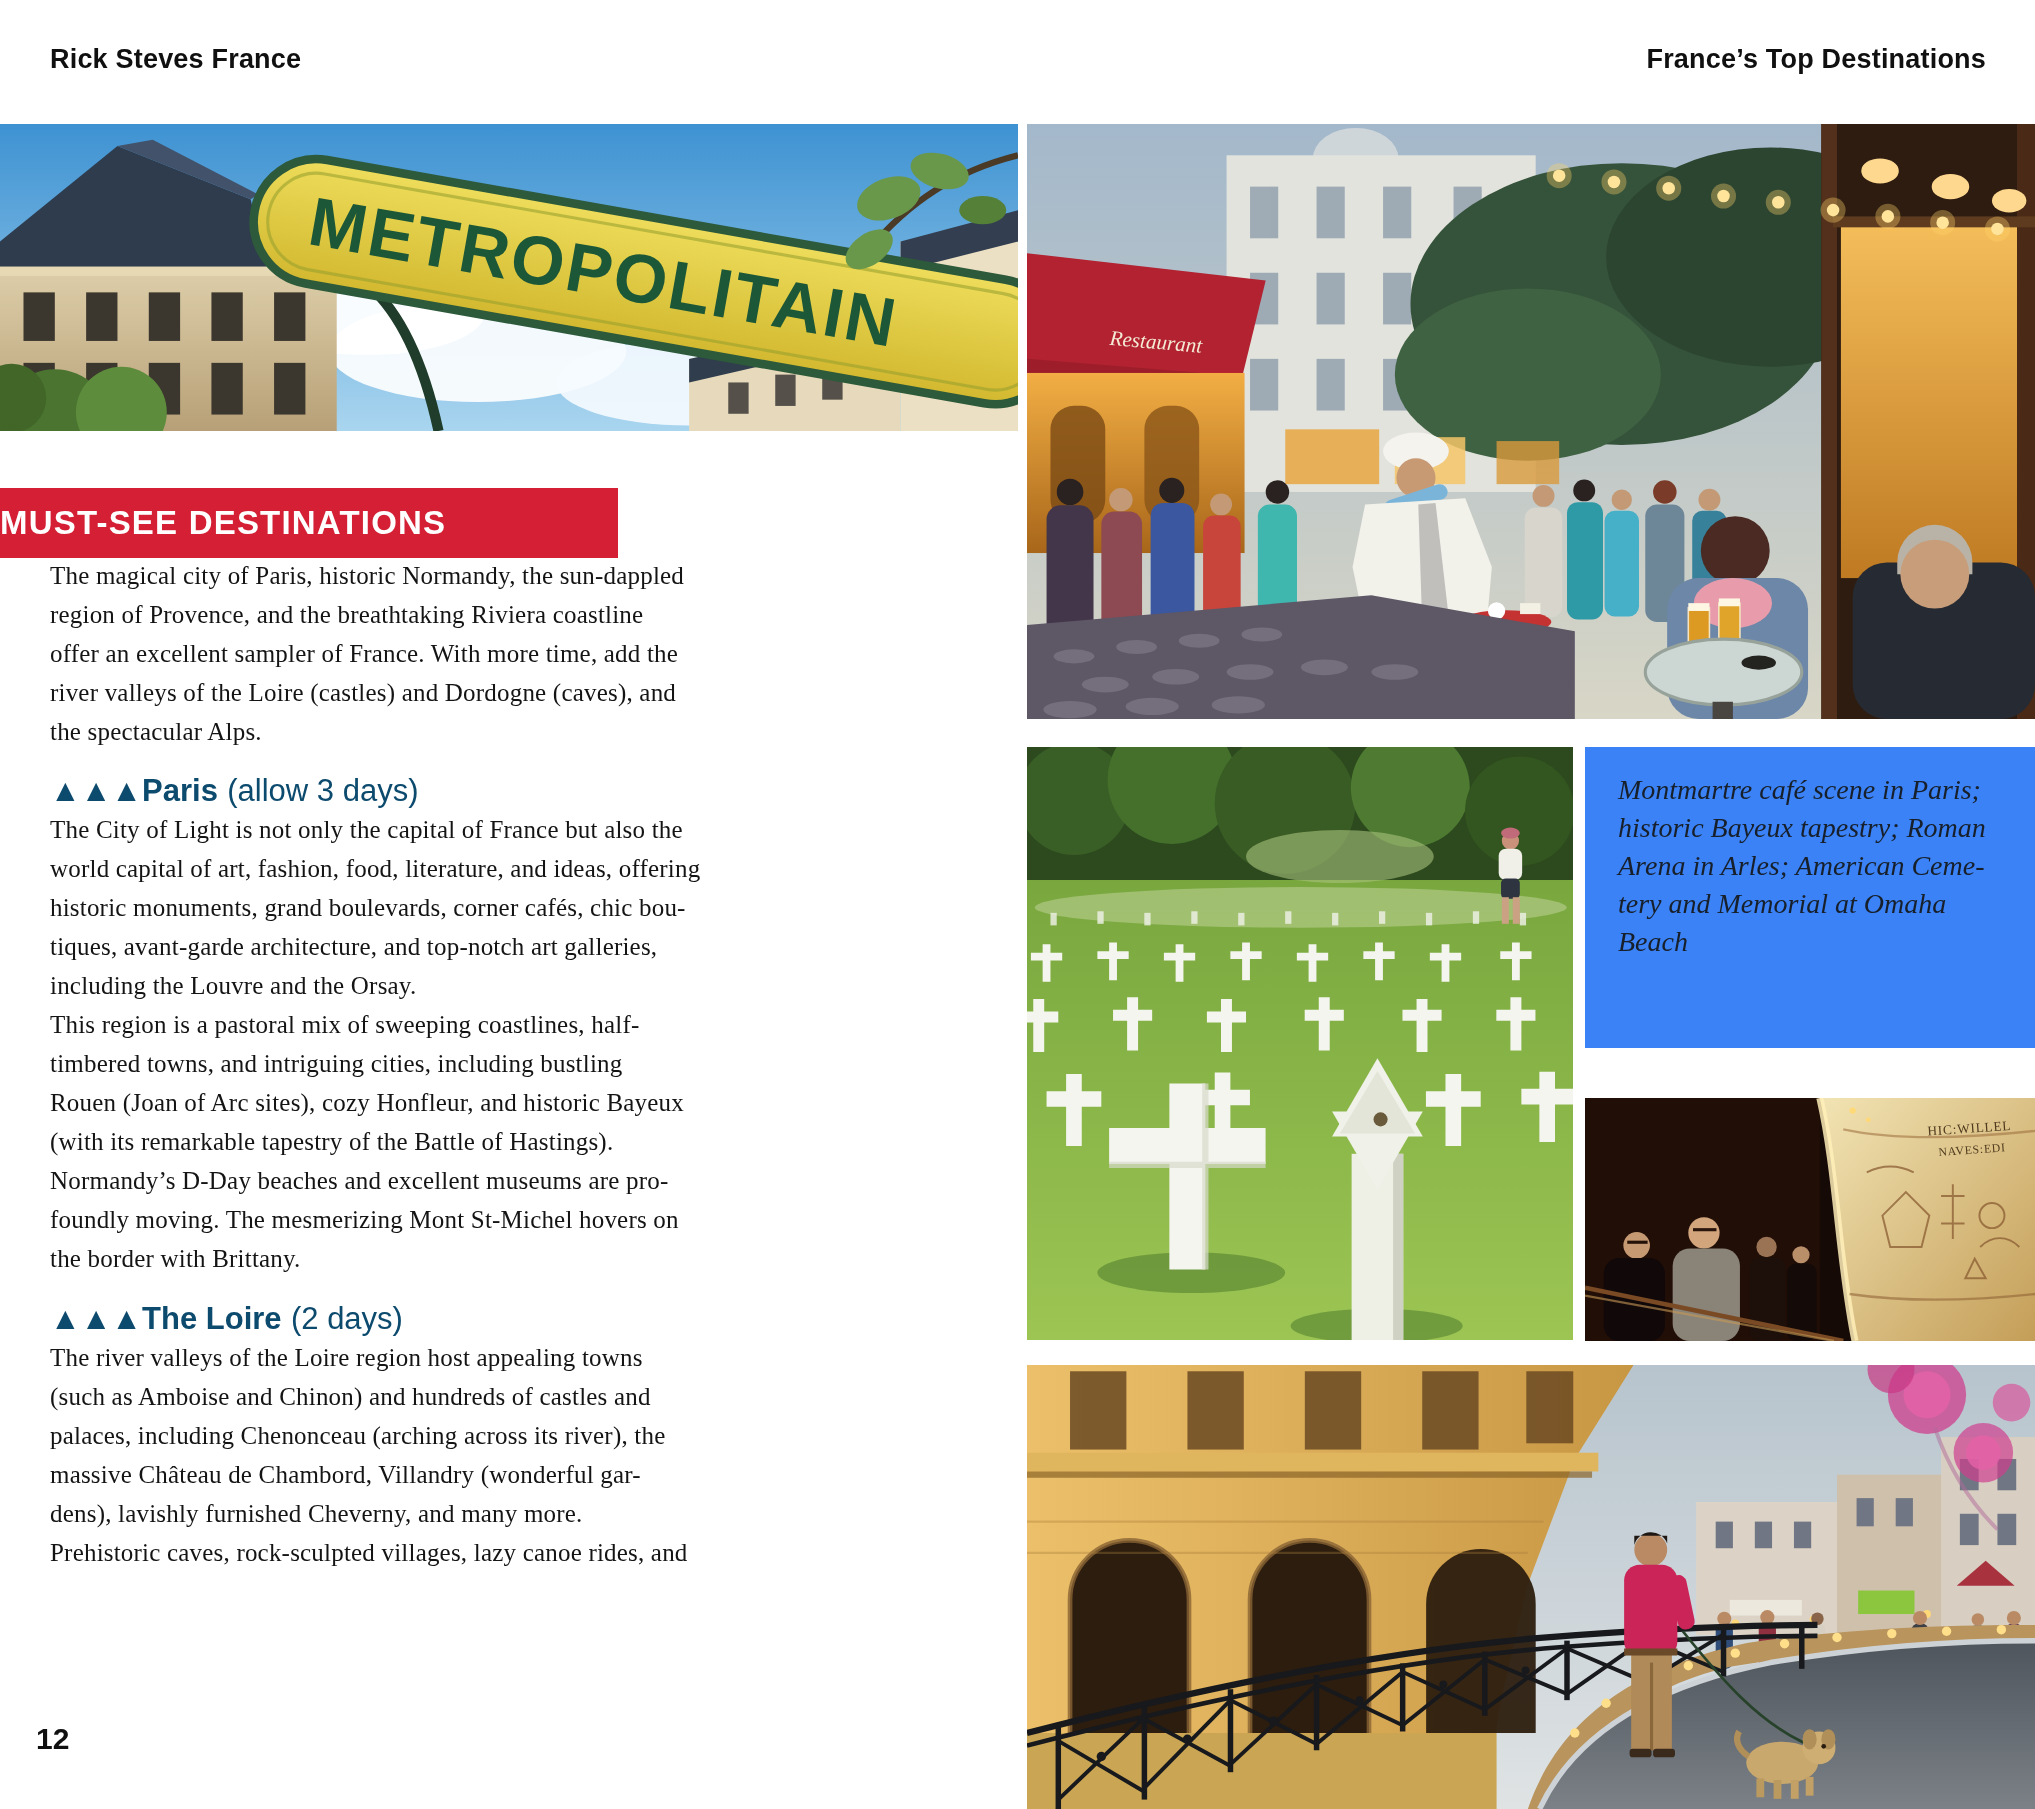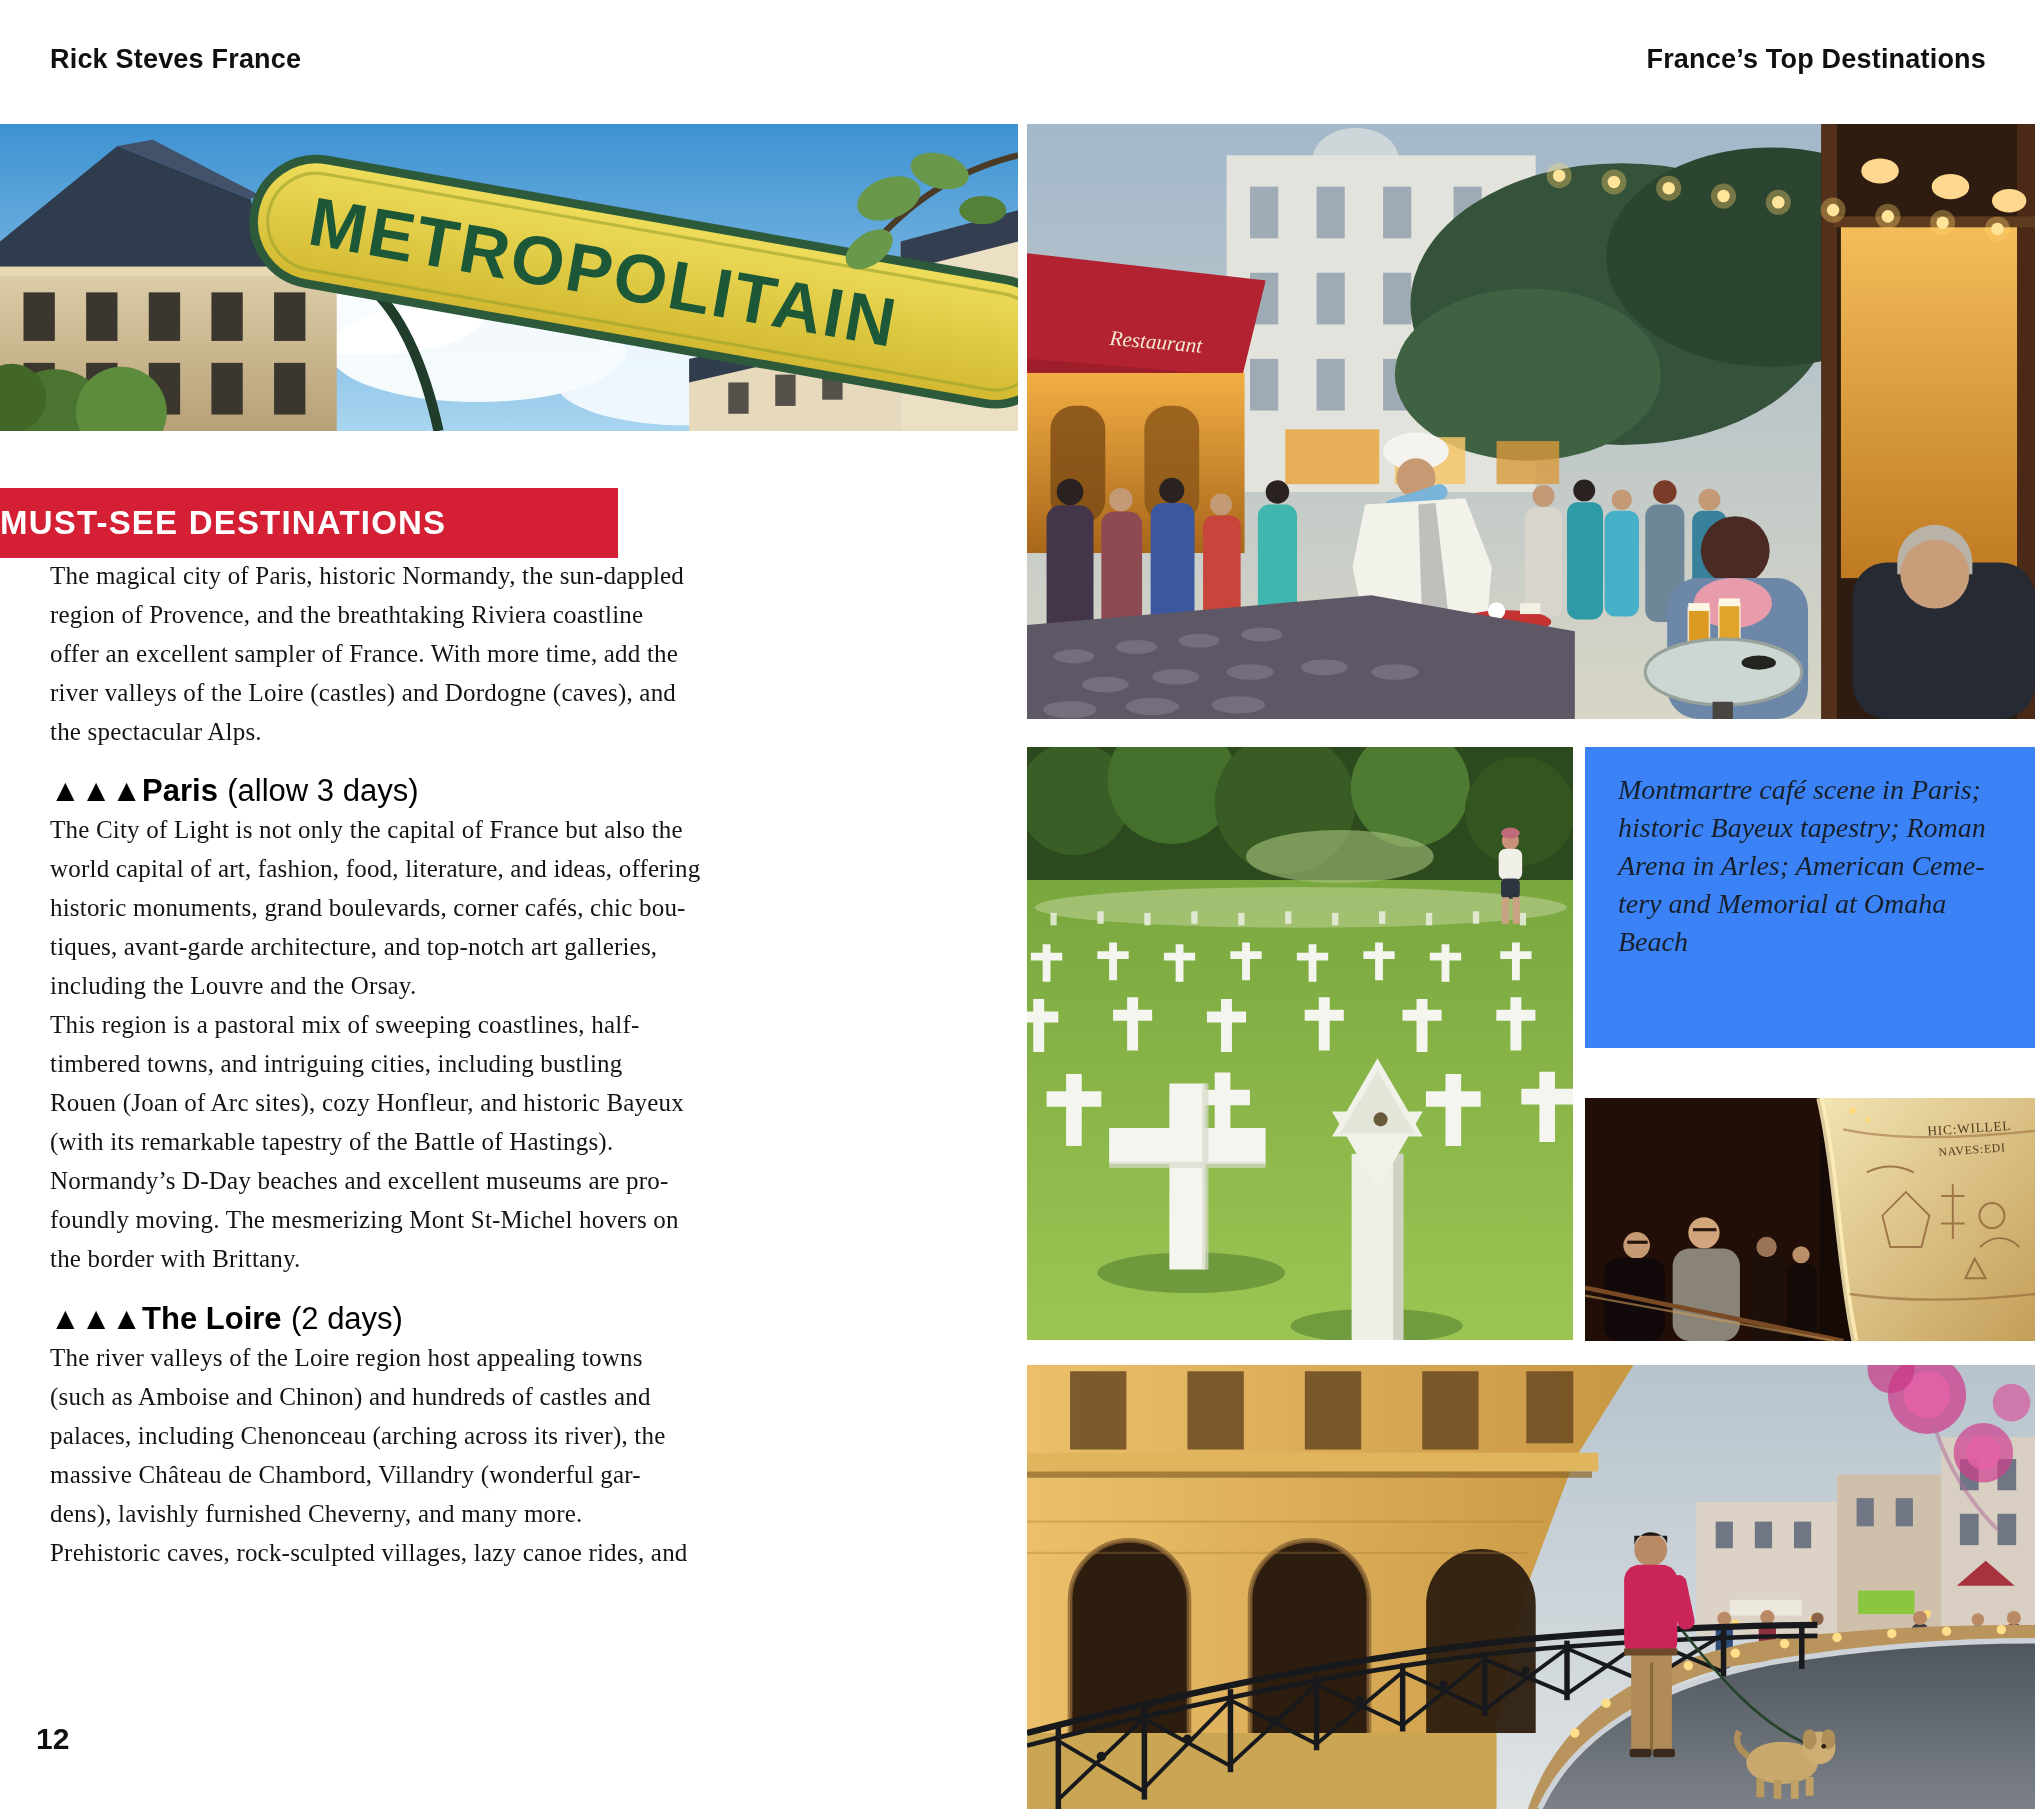--- a/index.html
+++ b/index.html
@@ -23,21 +23,21 @@
     position:absolute;left:0;top:452px;width:618px;height:70px;background:#d41f35;
     display:flex;align-items:center;box-sizing:border-box;margin-top:36px;
   }
   #banner .banner-label{color:#ffffff;font-size:33px;font-weight:bold;letter-spacing:1.2px;}
 
   #text-col{position:absolute;left:50px;top:556px;width:900px;color:#141414;}
   .serif-body{
     font-family:"Liberation Serif", serif;font-size:25px;line-height:39px;
     white-space:pre;letter-spacing:0.2px;
   }
-  .sec-heading{margin-top:20.4px;font-size:31px;line-height:39px;font-weight:bold;color:#000000;white-space:nowrap;}
+  .sec-heading{margin-top:20.4px;font-size:31px;line-height:39px;font-weight:bold;color:#0c4a6e;white-space:nowrap;}
   .sec-heading .tri{letter-spacing:0;}
   .sec-heading .dur{font-weight:normal;margin-left:9.4px;}
 
   #caption-box{
     position:absolute;left:1585px;top:747px;width:450px;height:301px;background:#3b82f6;
     box-sizing:border-box;padding:23.5px 0 0 33px;
   }
   #caption-box .cap{
     font-family:"Liberation Serif", serif;font-style:italic;font-size:28px;line-height:38px;
     color:#17202a;white-space:pre;

